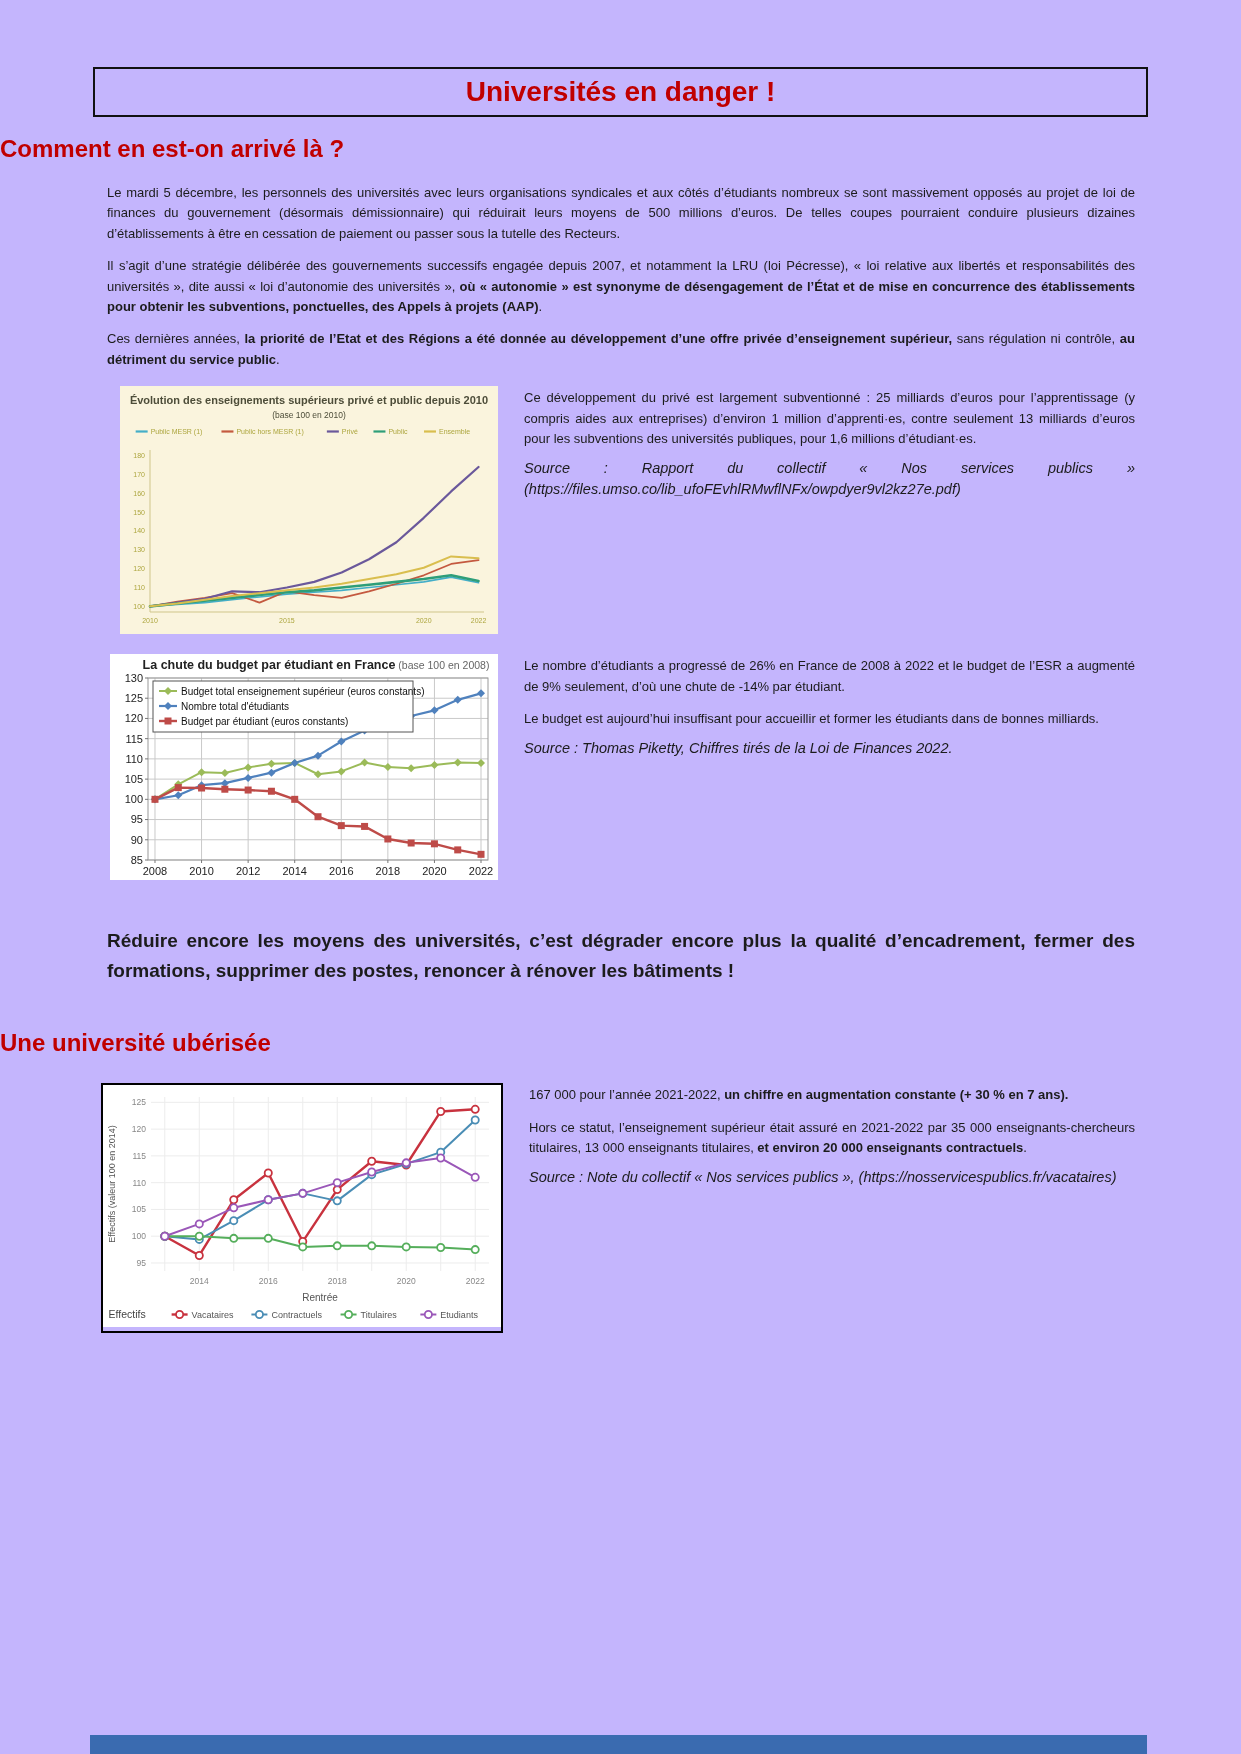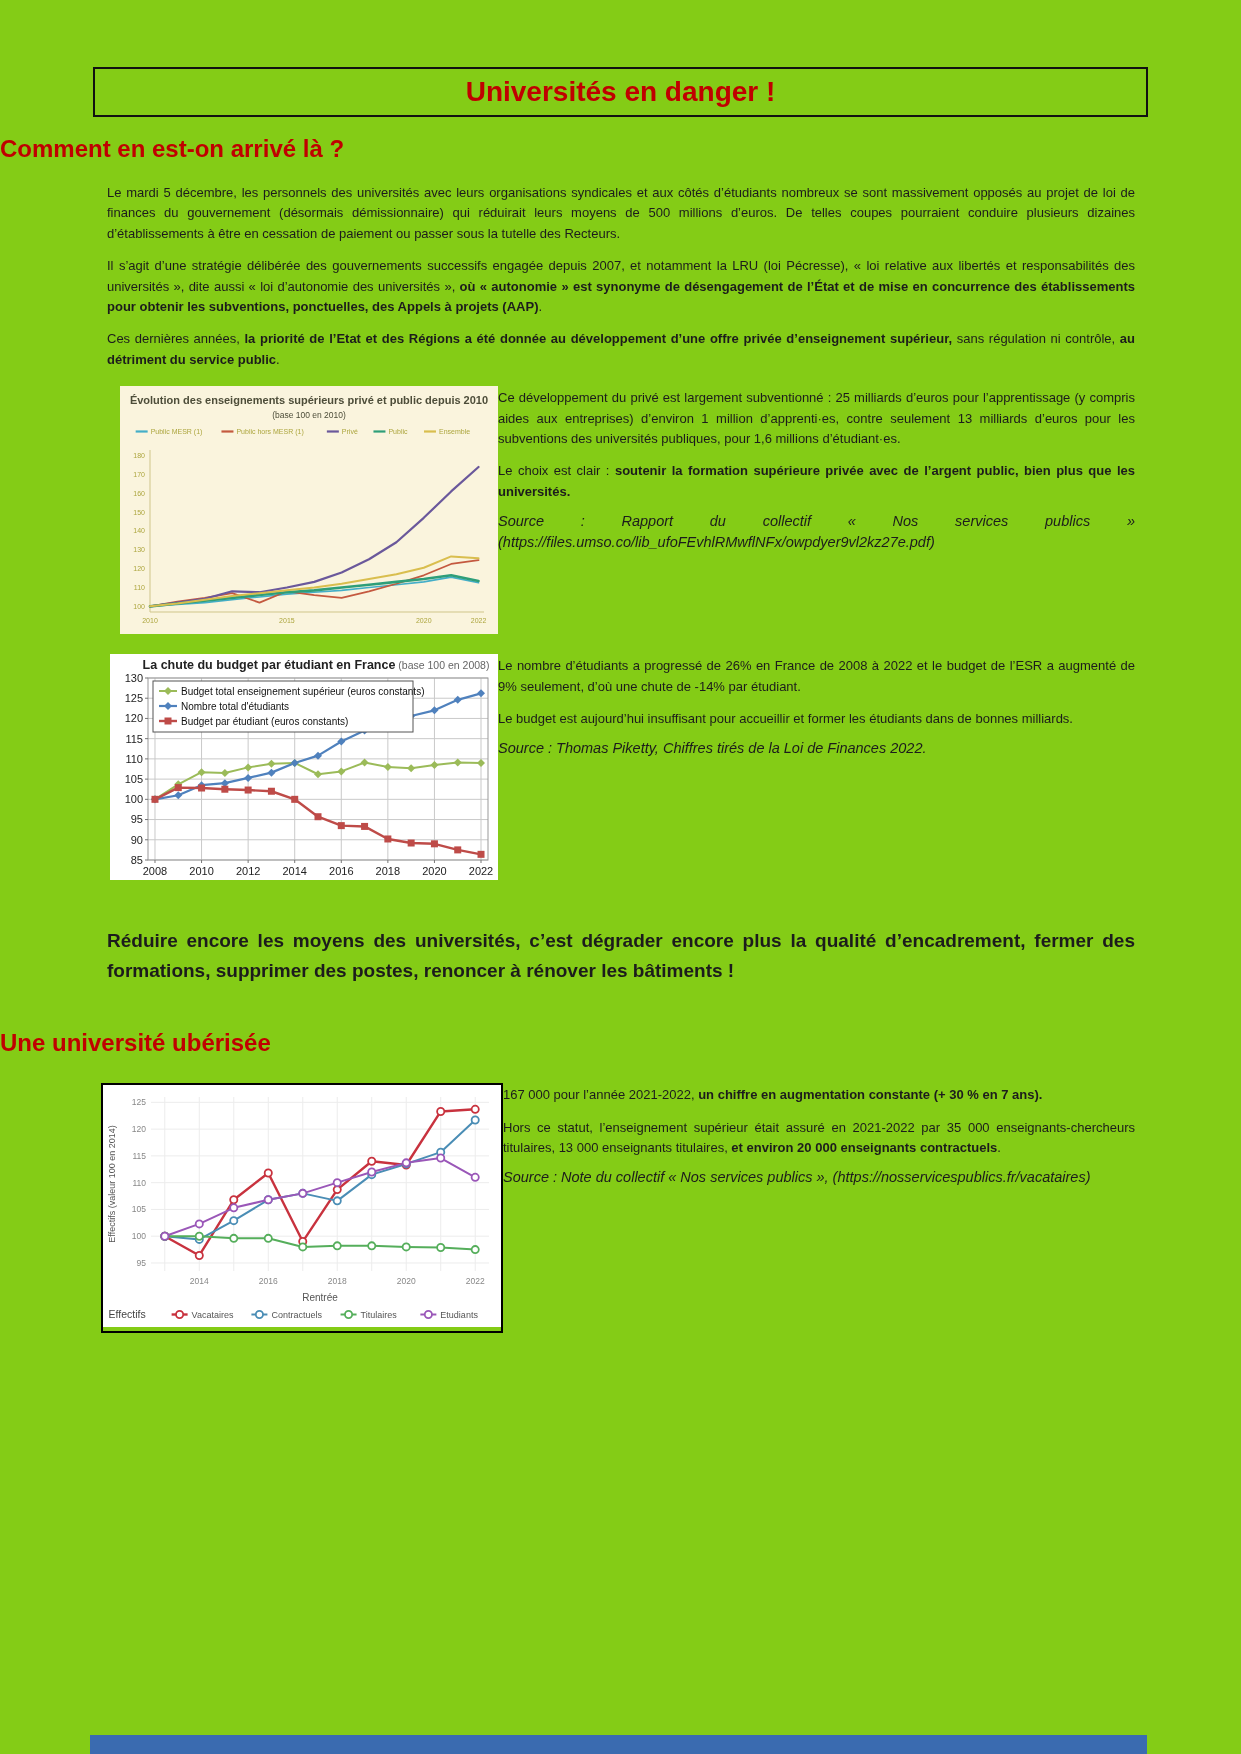--- a/index.html
+++ b/index.html
@@ -1,27 +1,27 @@
 <!DOCTYPE html>
 <html><head>
 <meta charset="utf-8">
 <style>
   html,body{margin:0;padding:0;background:#fff;}
-  .page{position:relative;width:1241px;height:1754px;background:#84cc16;overflow:hidden;
+  .page{position:relative;width:1241px;height:1754px;background:#c4b5fd;overflow:hidden;
         font-family:"Liberation Sans",sans-serif;color:#1c1c1c;}
   .title-box{margin:67px 93px 0 93px;height:46px;border:2px solid #111;
              display:flex;align-items:center;justify-content:center;}
   .title-box h1{margin:0;font-size:28px;font-weight:bold;color:#c00000;}
   .red-heading{margin:18px 0 0 0;font-size:24px;font-weight:bold;color:#c00000;}
   .inner{padding:0 106px 0 107px;}
   p.body{margin:12px 0 0 0;font-size:13px;line-height:1.57;text-align:justify;}
   p.first{margin-top:20px;}
   p.source{margin:9px 0 0 0;font-size:14.5px;line-height:1.45;text-align:justify;color:#1c1c1c;font-style:italic;}
   .row{display:flex;margin-top:16px;}
-  .row .text-col{flex:1;}
+  .row .text-col{flex:1;padding-left:26px;}
   .row .text-col p.body:first-child{margin-top:2px;}
   .chart-wrap{flex:none;}
   .c1{width:378px;margin-left:13px;}
   .c2{width:388px;margin-left:3px;}
   .c3{width:398px;margin-left:-6px;border:2px solid #000;}
   .statement{margin:42px 0 0 0;font-size:19px;font-weight:bold;line-height:1.55;text-align:justify;}
   .section2{margin-top:44px;}
   .bottom-bar{position:absolute;left:90px;bottom:0;width:1057px;height:19px;background:#3a6bb0;}
   svg text{font-family:"Liberation Sans",sans-serif;}
 </style>
@@ -77,21 +77,20 @@
             <line x1="206.86" y1="45.5" x2="218.86" y2="45.5" stroke="#6a589b" stroke-width="2.2"></line>
             <text x="221.86" y="48" font-size="7" fill="#ada63f">Privé</text>
             <line x1="253.46" y1="45.5" x2="265.46000000000004" y2="45.5" stroke="#2e9e79" stroke-width="2.2"></line>
             <text x="268.46000000000004" y="48" font-size="7" fill="#ada63f">Public</text>
             <line x1="303.98" y1="45.5" x2="315.98" y2="45.5" stroke="#d9be4e" stroke-width="2.2"></line>
             <text x="318.98" y="48" font-size="7" fill="#ada63f">Ensemble</text>
           </svg>
       </div>
       <div class="text-col">
         <p class="body"><span>Ce développement du privé est largement subventionné : 25 milliards d’euros pour l’apprentissage (y compris aides aux entreprises) d’environ 1 million d’apprenti·es, contre seulement 13 milliards d’euros pour les subventions des universités publiques, pour 1,6 millions d’étudiant·es.</span></p>
-        <p class="body"><span>Le choix est clair : </span><strong>soutenir la formation supérieure privée avec de l’argent public, bien plus que les universités.</strong></p>
         <p class="source">Source : Rapport du collectif « Nos services publics » (https://files.umso.co/lib_ufoFEvhlRMwflNFx/owpdyer9vl2kz27e.pdf)</p>
       </div>
     </div>
 
     <div class="row">
       <div class="chart-wrap c2">
         <svg width="388" height="226" viewBox="0 0 388 226">
             <rect x="0" y="0" width="388" height="226" fill="#ffffff"></rect>
             <line x1="44.986301369862" y1="24" x2="44.986301369862" y2="206" stroke="#c9c9c9" stroke-width="1"></line>
             <line x1="91.56164383561571" y1="24" x2="91.56164383561571" y2="206" stroke="#c9c9c9" stroke-width="1"></line>

